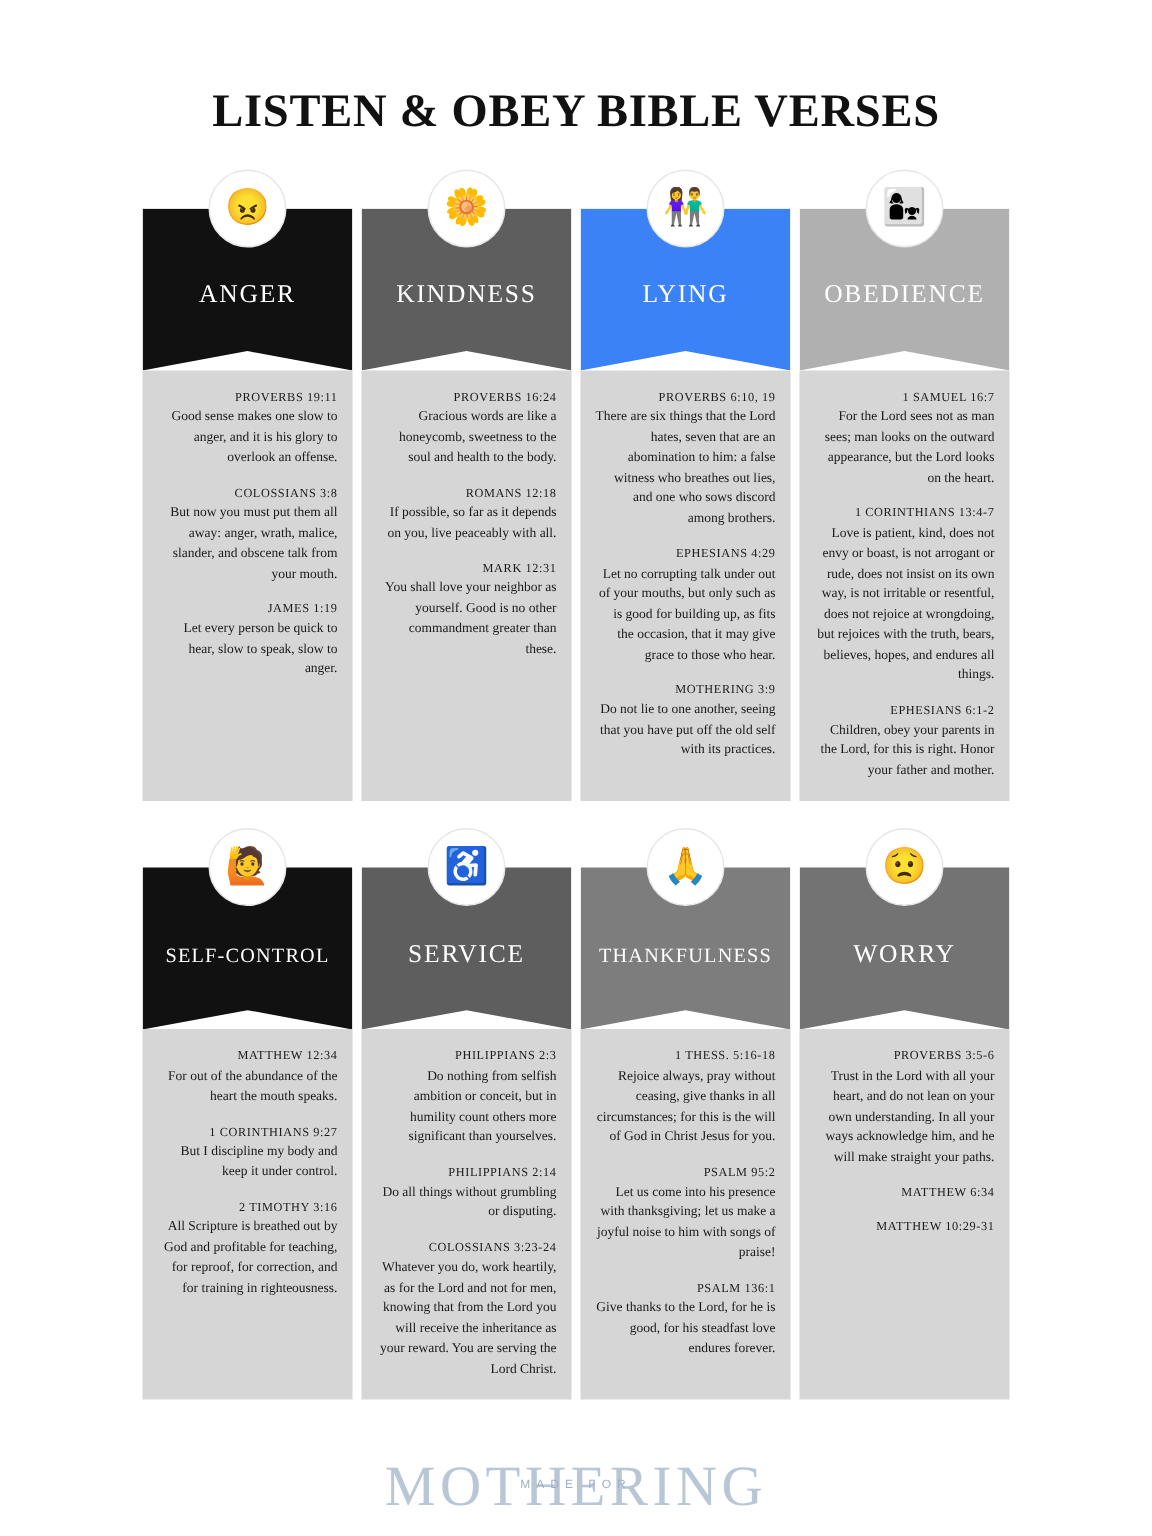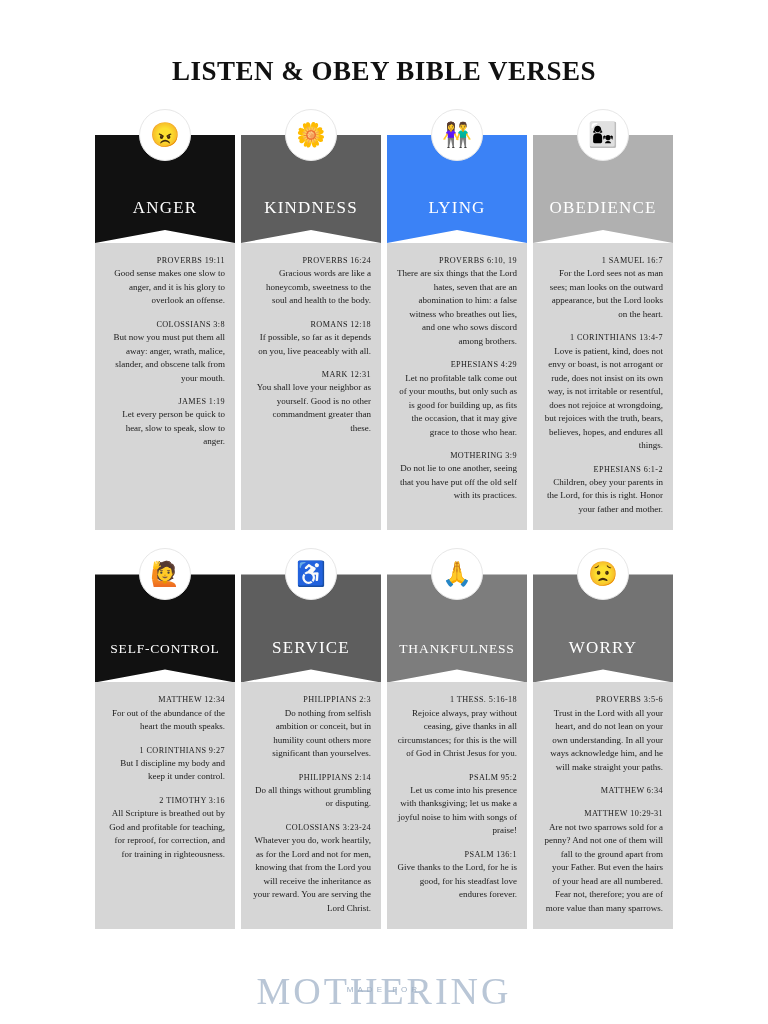--- a/index.html
+++ b/index.html
@@ -15,21 +15,21 @@
     position: relative;
     width: 768px;
     height: 1024px;
     background: #ffffff;
     overflow: hidden;
   }
   .title {
     text-align: center;
     font-family: "Liberation Serif", serif;
     font-weight: bold;
-    font-size: 27px;
+    font-size: 31px;
     letter-spacing: 0.5px;
     color: #111111;
     margin: 0;
     padding-top: 58px;
     line-height: 1;
   }
   .grid {
     display: grid;
     grid-template-columns: repeat(4, 140px);
     justify-content: center;
@@ -65,21 +65,21 @@
     font-size: 24px;
     line-height: 1;
     overflow: hidden;
   }
   .header {
     position: relative;
     height: 108px;
     display: flex;
     align-items: flex-end;
     justify-content: center;
-    padding-bottom: 26px;
+    padding-bottom: 42px;
     clip-path: polygon(0 0, 100% 0, 100% 100%, 50% 88%, 0 100%);
   }
   .header h2 {
     margin: 0;
     font-family: "Liberation Serif", serif;
     font-weight: normal;
     font-size: 17px;
     letter-spacing: 1.2px;
     color: #ffffff;
     text-align: center;
@@ -197,21 +197,21 @@
         <div class="header" style="background: #3b82f6;">
           <h2>LYING</h2>
         </div>
         <div class="body">
           <div class="verse">
             <span class="ref">PROVERBS 6:10, 19</span>
             <span class="text">There are six things that the Lord hates, seven that are an abomination to him: a false witness who breathes out lies, and one who sows discord among brothers.</span>
           </div>
           <div class="verse">
             <span class="ref">EPHESIANS 4:29</span>
-            <span class="text">Let no profitable talk come out of your mouths, but only such as is good for building up, as fits the occasion, that it may give grace to those who hear.</span>
+            <span class="text">Let no corrupting talk under out of your mouths, but only such as is good for building up, as fits the occasion, that it may give grace to those who hear.</span>
           </div>
           <div class="verse">
             <span class="ref">MOTHERING 3:9</span>
             <span class="text">Do not lie to one another, seeing that you have put off the old self with its practices.</span>
           </div>
         </div>
       </div>
       <div class="card">
         <div class="avatar-wrap">
           <div class="avatar">👩‍👧</div>
@@ -312,21 +312,20 @@
         <div class="body">
           <div class="verse">
             <span class="ref">PROVERBS 3:5-6</span>
             <span class="text">Trust in the Lord with all your heart, and do not lean on your own understanding. In all your ways acknowledge him, and he will make straight your paths.</span>
           </div>
           <div class="verse">
             <span class="ref">MATTHEW 6:34</span>
           </div>
           <div class="verse">
             <span class="ref">MATTHEW 10:29-31</span>
-            <span class="text">Are not two sparrows sold for a penny? And not one of them will fall to the ground apart from your Father. But even the hairs of your head are all numbered. Fear not, therefore; you are of more value than many sparrows.</span>
           </div>
         </div>
       </div>
     </div>
 
   <div class="footer">
     <div class="brand">
       <span>MOTHERING</span>
       <span class="brand-sub">MADE FOR</span>
     </div>

